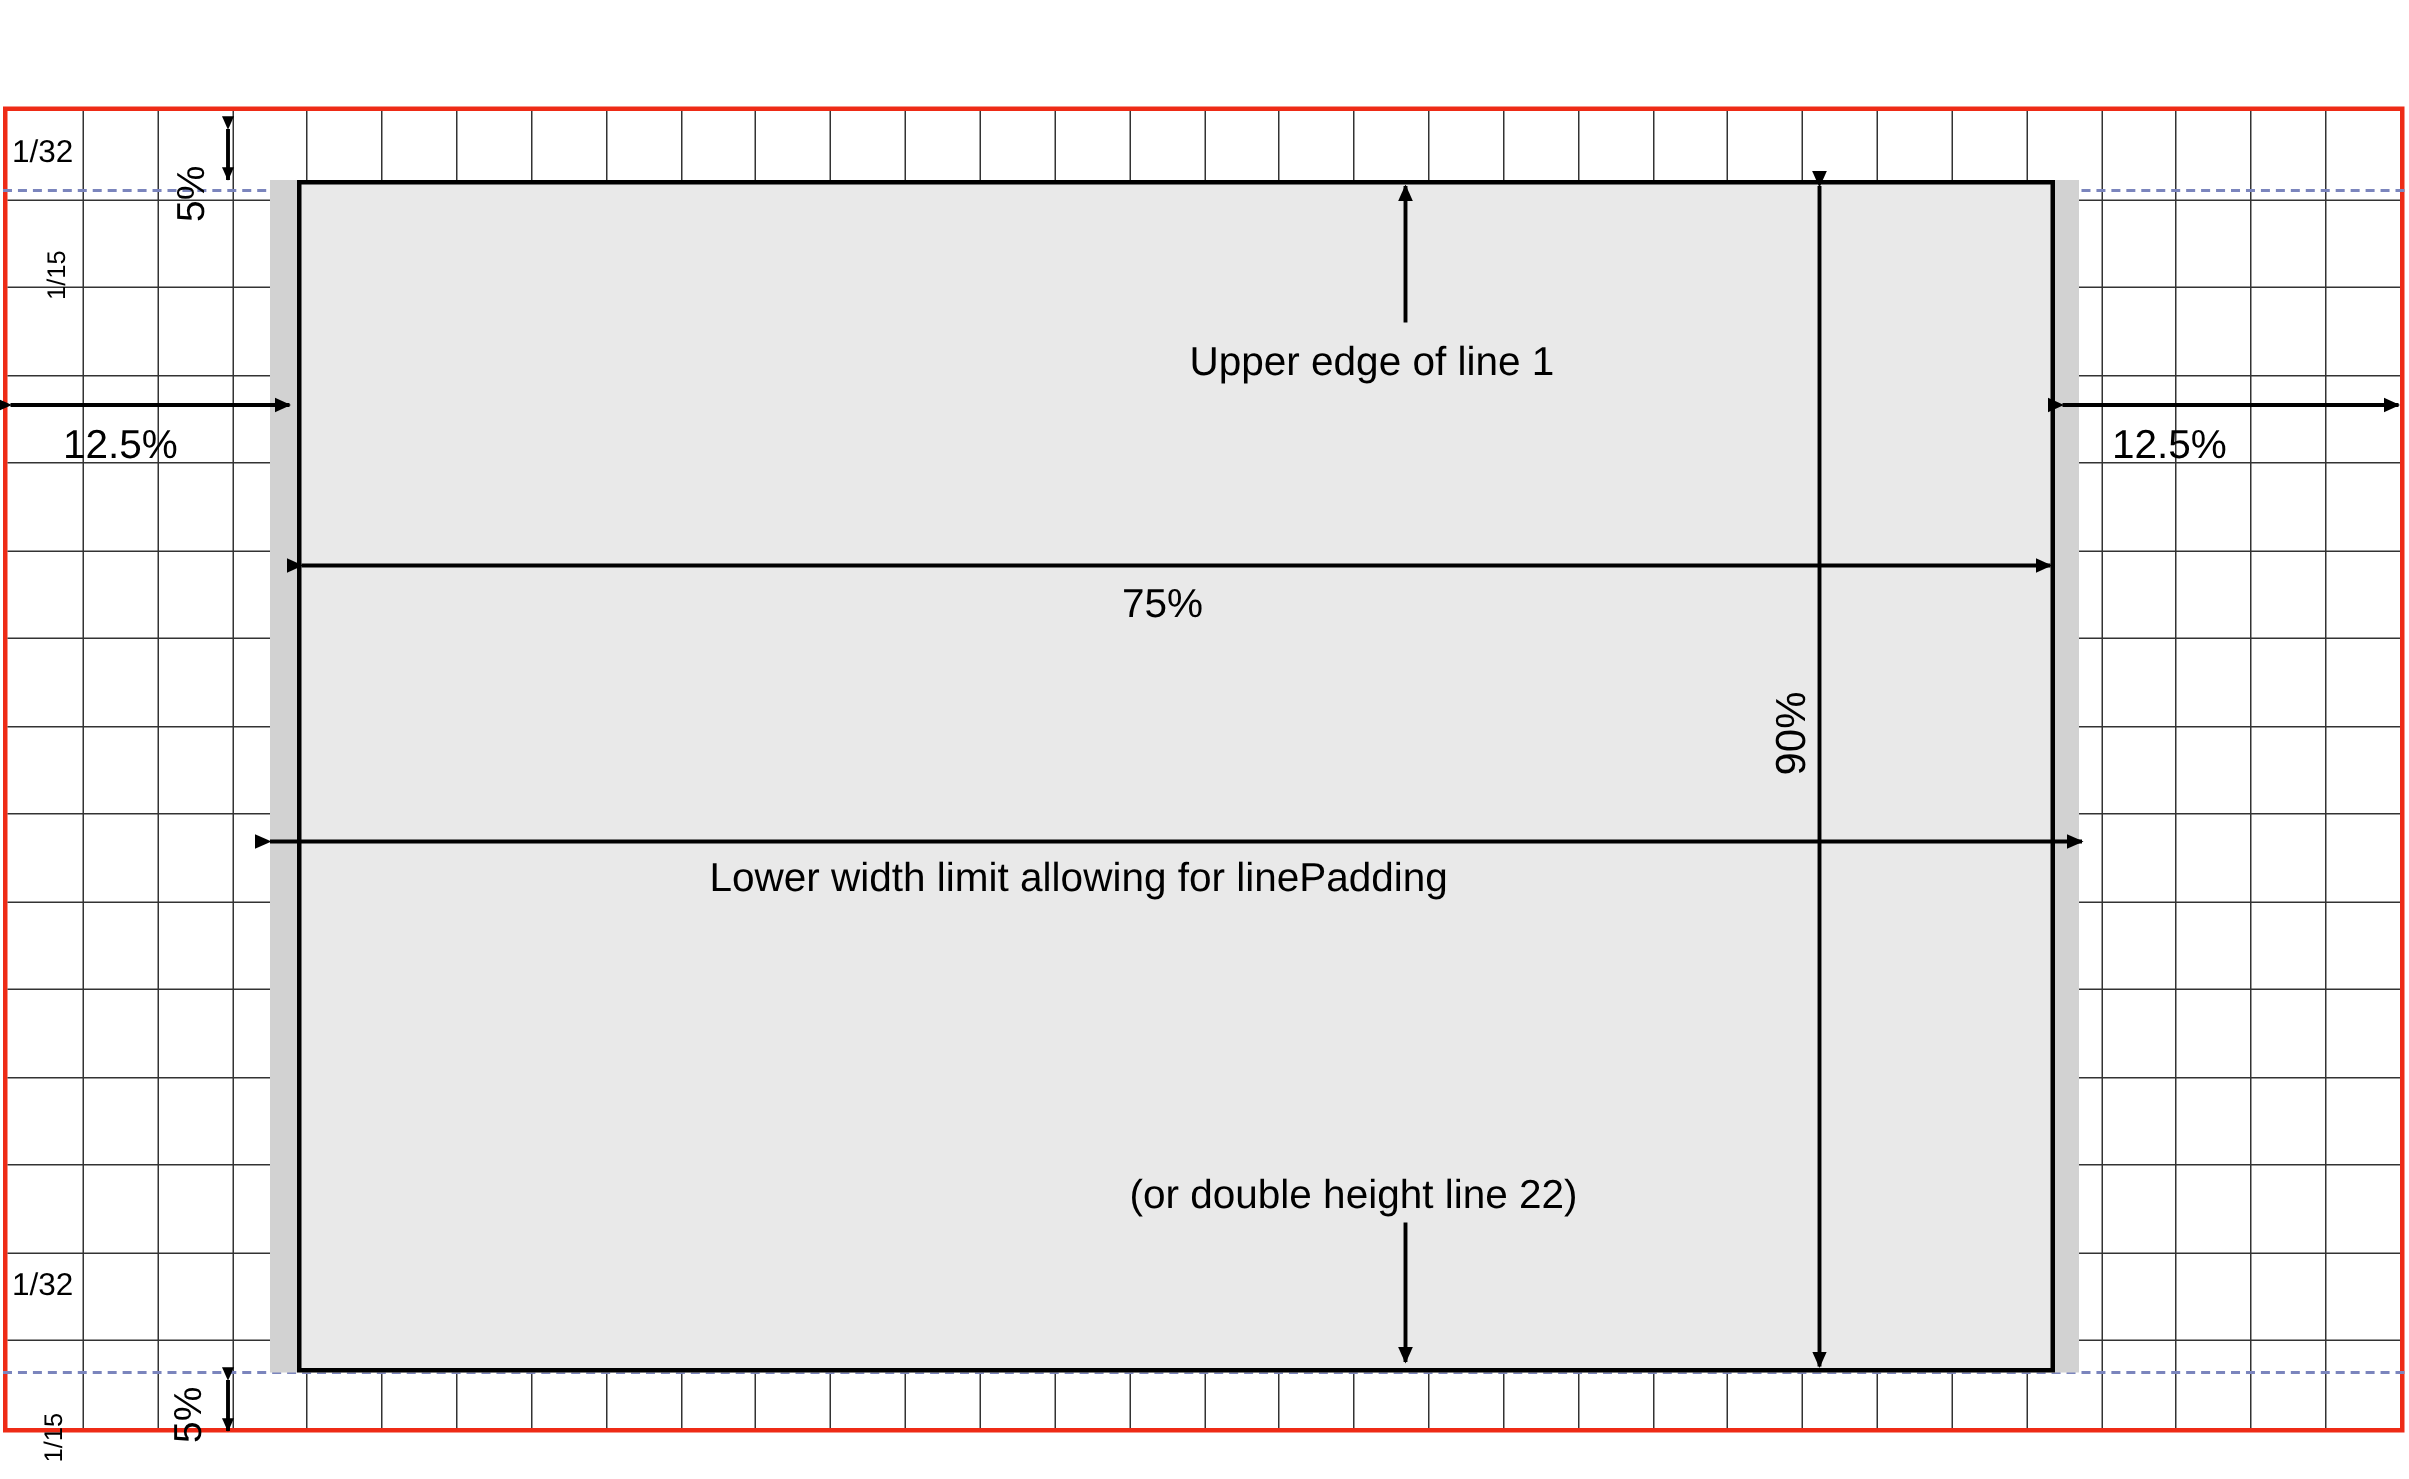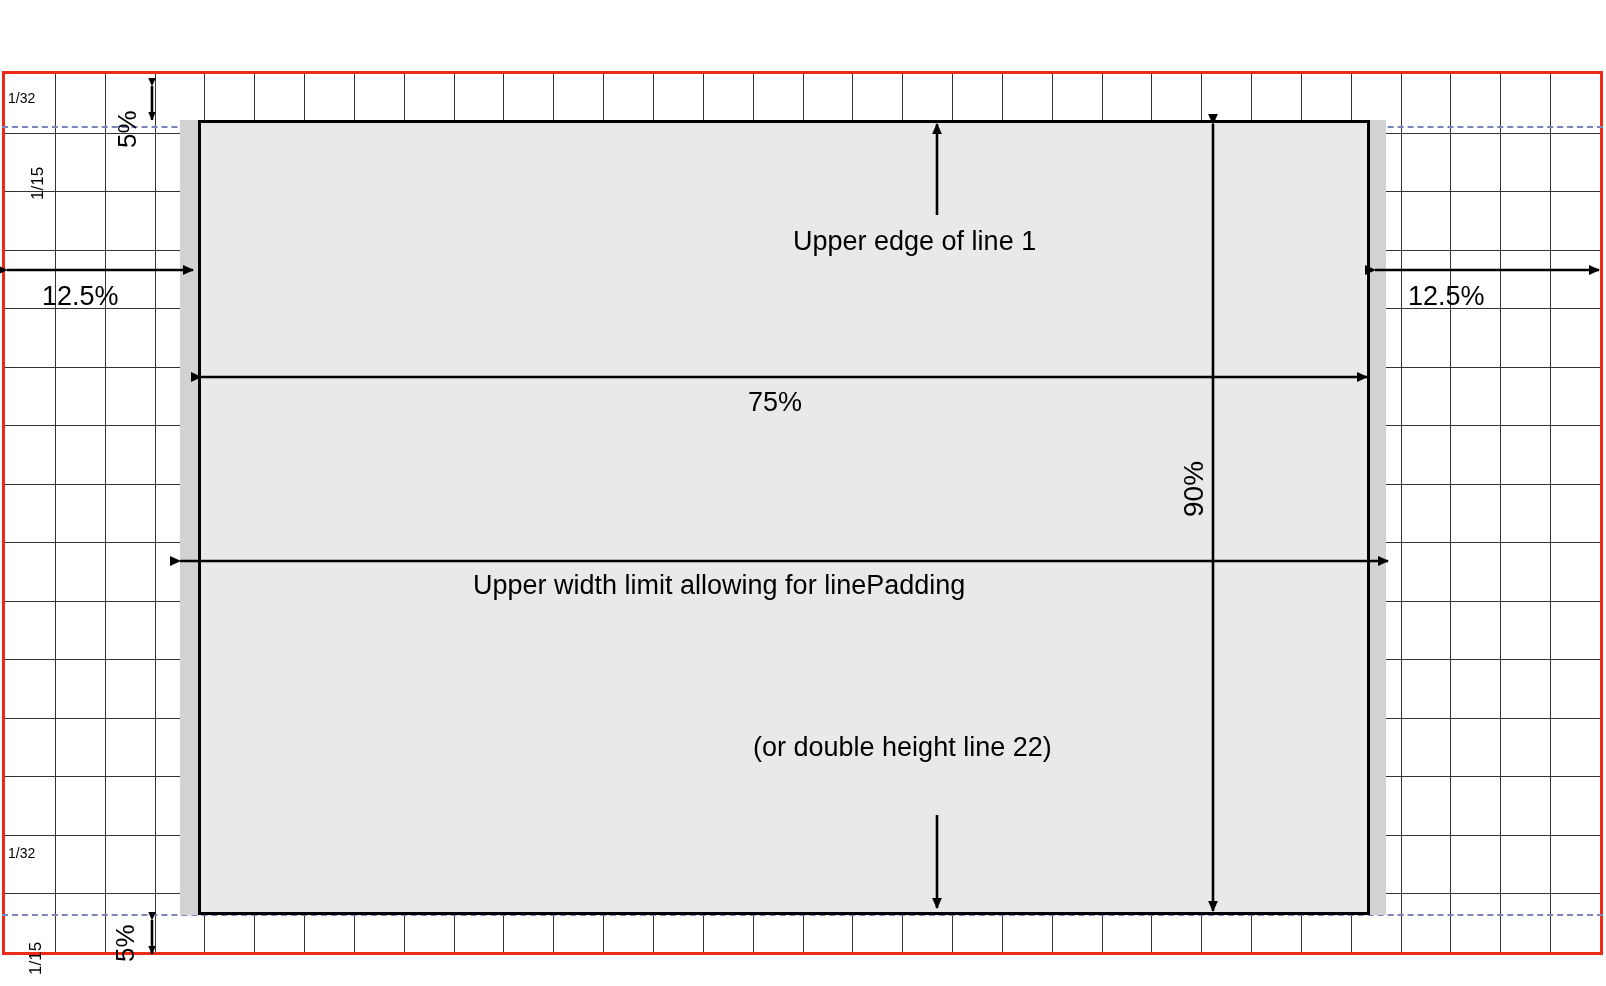--- a/index.html
+++ b/index.html
@@ -33,21 +33,21 @@
   .pad.right{left:1368px;}
 
   
   .render-area{position:absolute;left:198px;top:120px;width:1172px;height:795px;
                background:#e9e9e9;border:3px solid #000;box-sizing:border-box;}
   .render-label{position:absolute;left:212px;top:130px;font-size:27px;
                 font-family:"DejaVu Sans Mono","Liberation Mono",monospace;
                 letter-spacing:1.5px;white-space:nowrap;}
 
   
-  .lbl-small{position:absolute;font-size:14px;white-space:nowrap;text-align:right;}
+  .lbl-small{position:absolute;font-size:21px;white-space:nowrap;text-align:right;}
   .lbl-rot{position:absolute;font-size:17px;white-space:nowrap;
            transform-origin:0 0;transform:rotate(-90deg);}
   .lbl-rot-big{position:absolute;font-size:26px;white-space:nowrap;
                transform-origin:0 0;transform:rotate(-90deg);}
 
   
   .anno{position:absolute;font-size:27px;white-space:nowrap;}
   .dim{position:absolute;font-size:27px;white-space:nowrap;}
   .rot90{position:absolute;font-size:28px;white-space:nowrap;
          transform-origin:0 0;transform:rotate(-90deg);}
@@ -129,22 +129,22 @@
   <div class="lbl-rot-big" style="left:110px;top:962px;">5%</div>
 
   <div class="dim" style="left:42px;top:281px;">12.5%</div>
   <div class="dim" style="left:1408px;top:281px;">12.5%</div>
 
   <div class="dim" style="left:748px;top:387px;">75%</div>
 
   <div class="rot90" style="left:1178px;top:517px;">90%</div>
 
   <div class="anno" style="left:793px;top:226px;">Upper edge of line 1</div>
-  <div class="anno" style="left:473px;top:570px;">Upper width limit allowing for linePadding</div>
-  <div class="anno" style="left:753px;top:732px;">(or double height line 22)</div>
+  <div class="anno" style="left:473px;top:570px;">Lower width limit allowing for linePadding</div>
+  <div class="anno" style="left:753px;top:781px;">(or double height line 22)</div>
 
   <svg class="ovl">
     <defs>
       <marker id="ah" markerWidth="11" markerHeight="11" refX="10" refY="5.5" orient="auto" markerUnits="userSpaceOnUse">
         <path d="M0,0.6 L11,5.5 L0,10.4 z" fill="#000"></path>
       </marker>
       <marker id="ahs" markerWidth="9" markerHeight="9" refX="8.5" refY="4.5" orient="auto" markerUnits="userSpaceOnUse">
         <path d="M0,0.5 L9,4.5 L0,8.5 z" fill="#000"></path>
       </marker>
     </defs>

